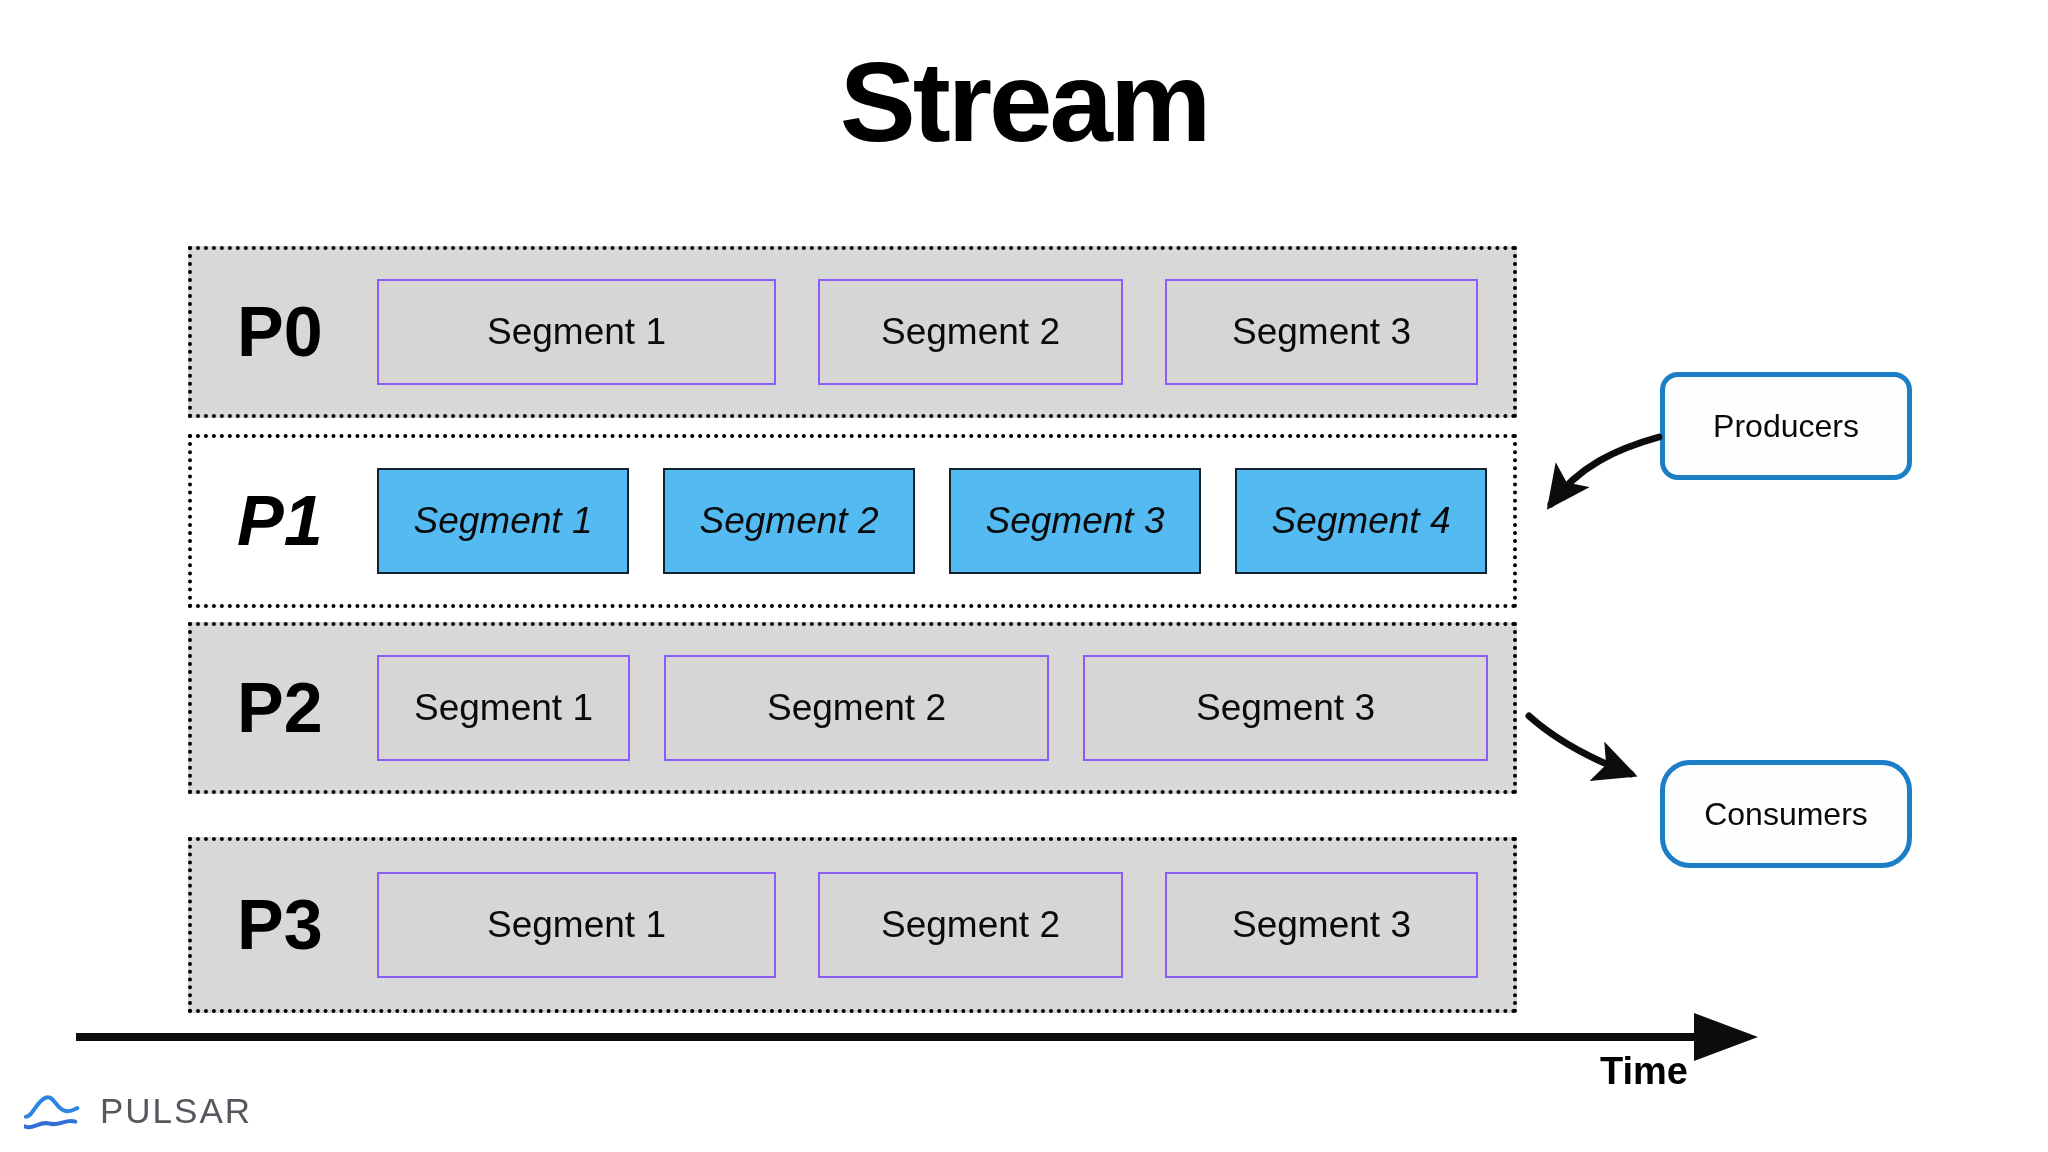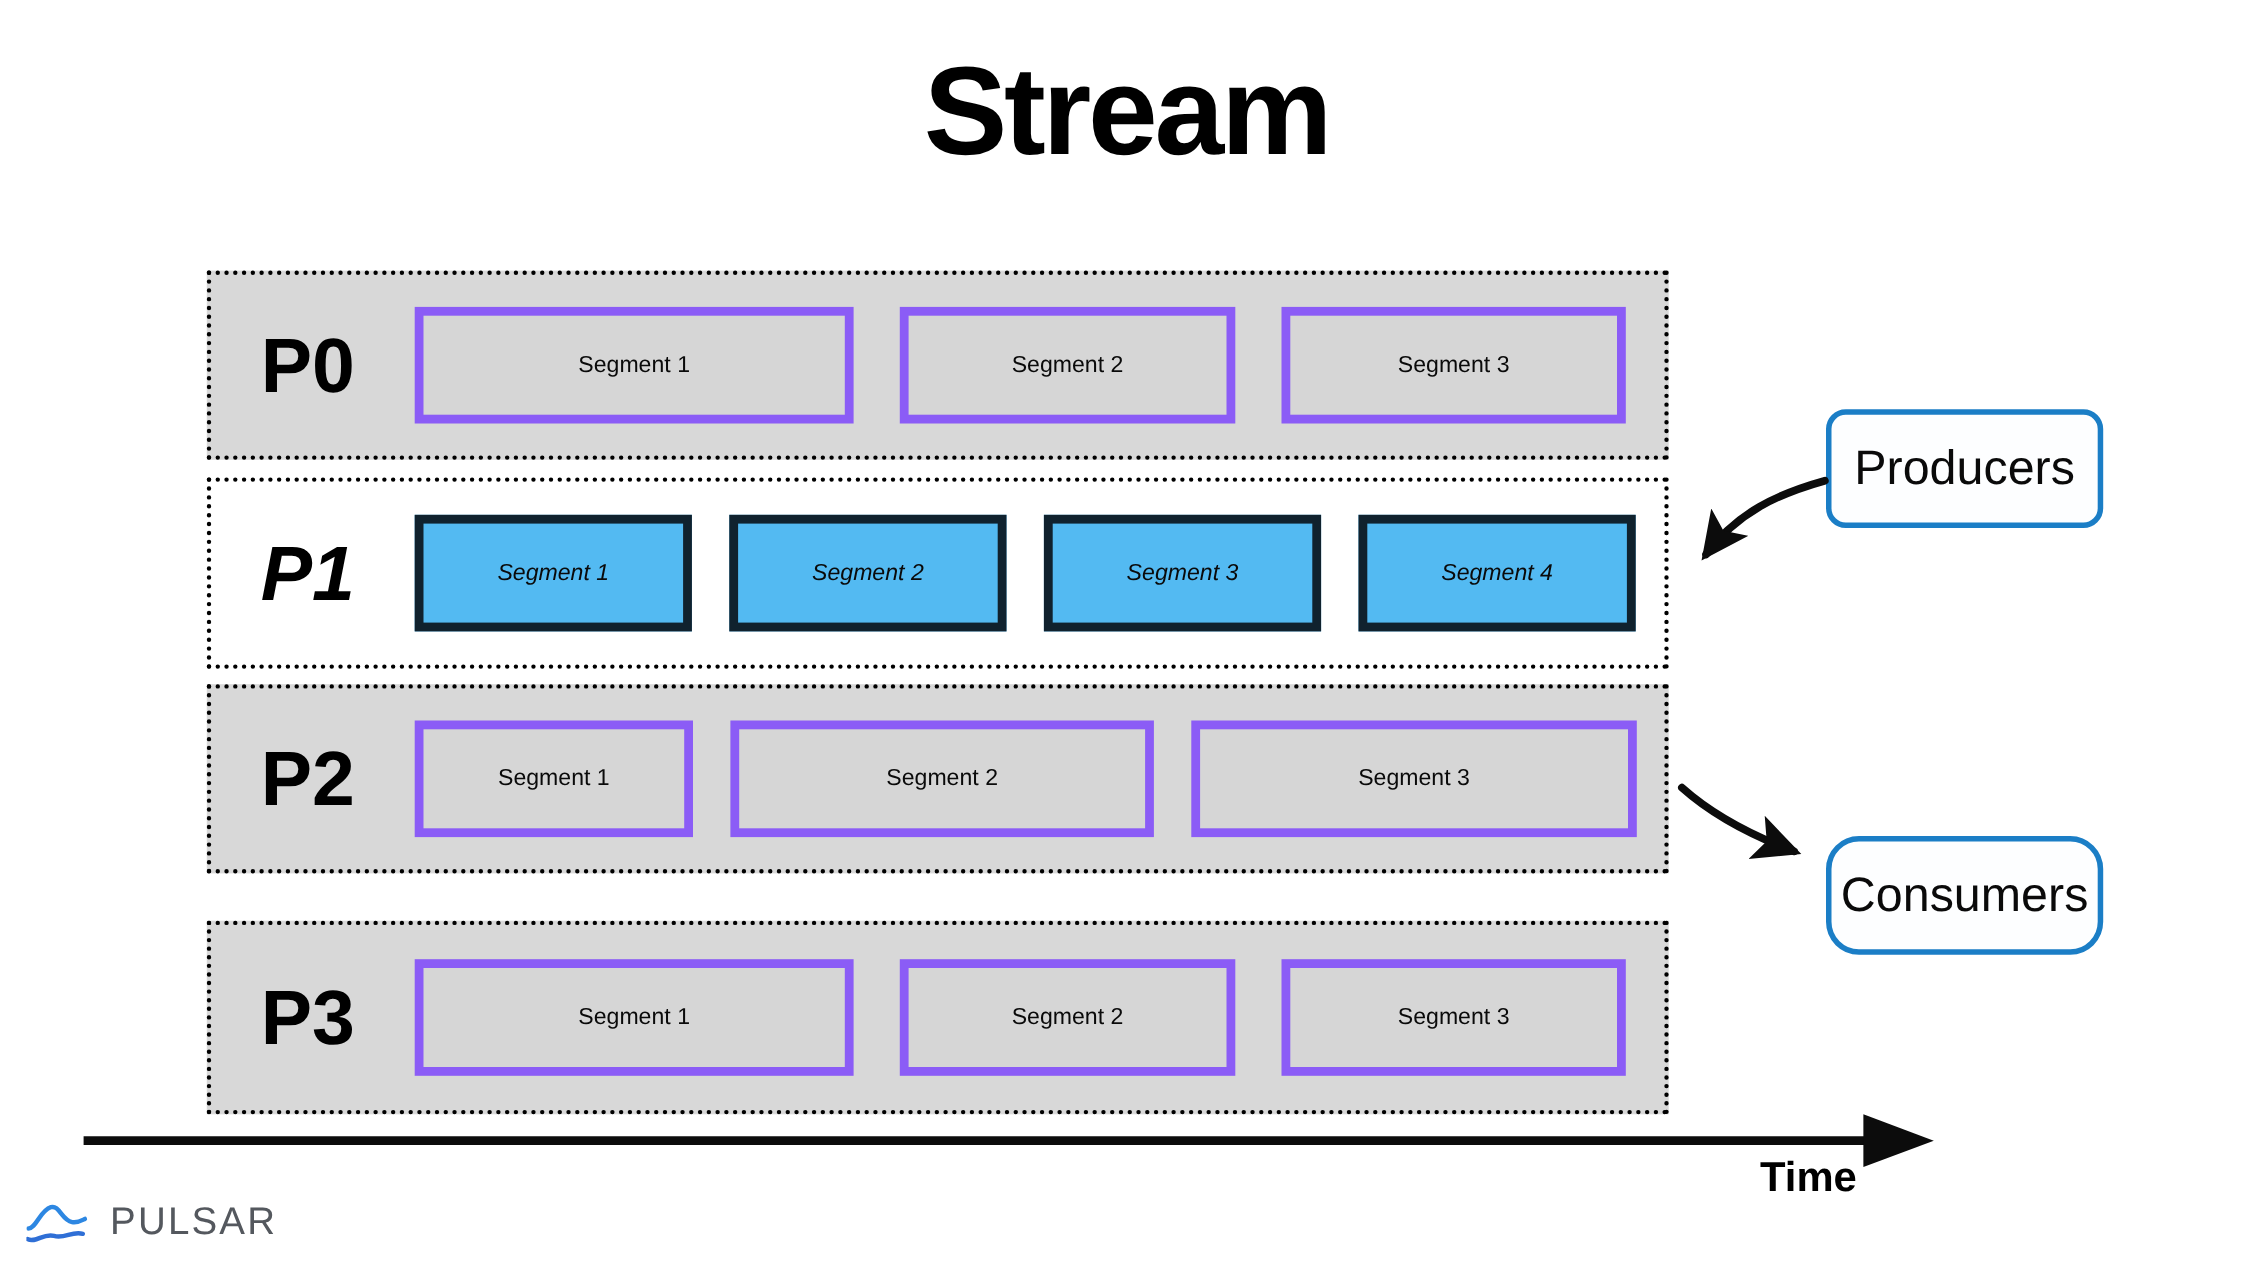--- a/index.html
+++ b/index.html
@@ -45,46 +45,46 @@
     font-size:70px;
     font-weight:700;
     color:#000;
     flex:0 0 185px;
   }
   .segs{display:flex;align-items:center;}
   .segs.gap-42{gap:42px;}
   .segs.gap-34{gap:34px;}
   .seg{
     height:106px;
-    border:8px solid #8b5cf6;
+    border:2px solid #8b5cf6;
     background:var(--segment-gray);
     display:flex;
     align-items:center;
     justify-content:center;
-    font-size:21px;
+    font-size:37px;
     color:#0a0a0a;
   }
   .prow.highlight .seg{
     background:var(--highlight-blue);
     border-color:#10222e;
   }
   .w399{width:399px;} .w305{width:305px;} .w313{width:313px;}
   .w252{width:252px;} .w253{width:253px;} .w385{width:385px;} .w405{width:405px;}
   .side-box{
     position:absolute;
     left:1660px;
     width:252px;
     height:108px;
     border:5px solid var(--box-border-blue);
     border-radius:18px;
     background:#fdfeff;
     display:flex;
     align-items:center;
     justify-content:center;
-    font-size:44px;
+    font-size:32px;
     color:#0a0a0a;
   }
   #producers-box{top:372px;}
   #consumers-box{top:760px;border-radius:30px;}
   .overlay{
     position:absolute;
     left:0;top:0;width:2048px;height:1152px;
     pointer-events:none;
   }
   .time-label{

